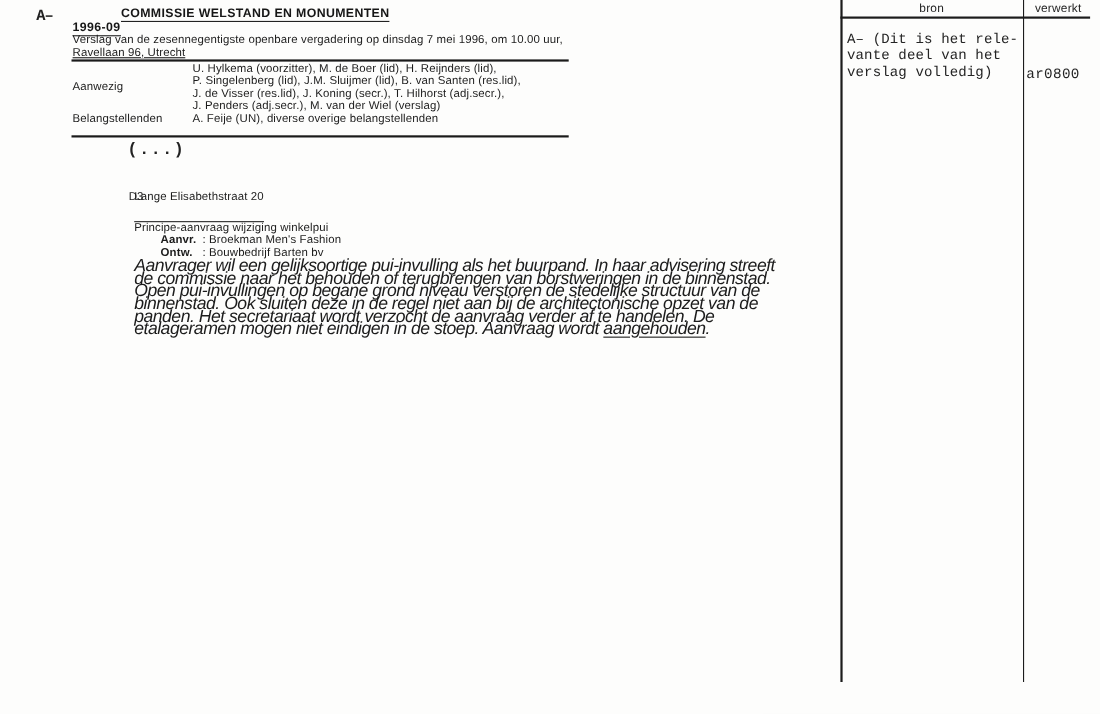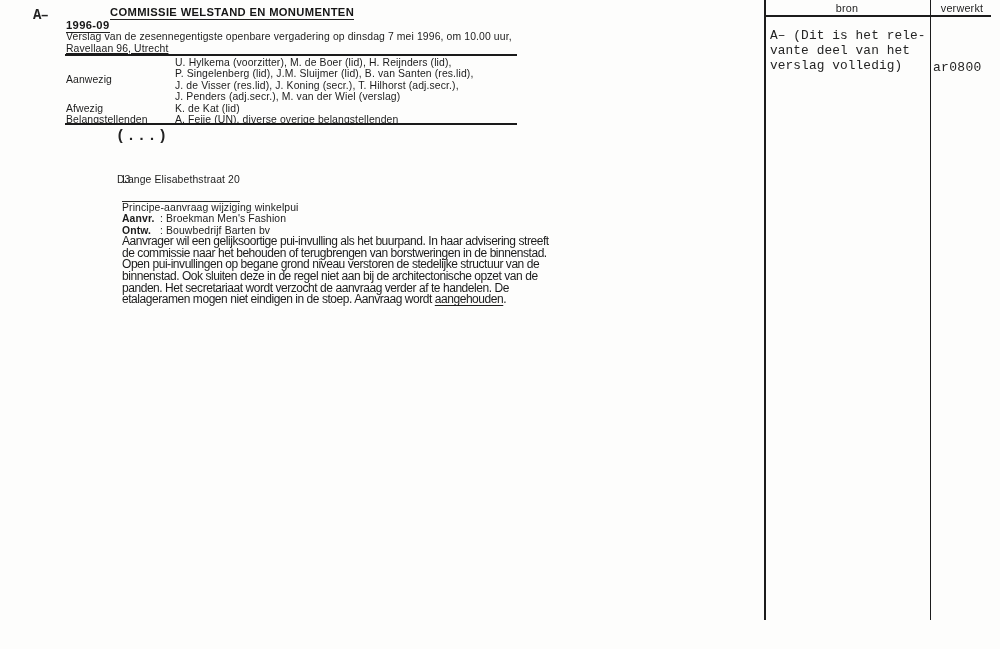--- a/index.html
+++ b/index.html
@@ -16,21 +16,21 @@
     background:#fdfdfc;
   }
   
   .abs{position:absolute;}
   .sans{font-family:"Liberation Sans",sans-serif;}
   .mono{font-family:"Liberation Mono","DejaVu Sans Mono",monospace;}
   .nowrap{white-space:nowrap;}
 
   
   .body-text{font-size:10.4px;line-height:11.55px;letter-spacing:0.12px;color:#1c1c1c;}
-  .para-text{font-size:12px;line-height:11.6px;letter-spacing:-0.45px;color:#1c1c1c;}
+  .para-text{font-size:16px;line-height:11.6px;letter-spacing:-0.45px;color:#1c1c1c;font-style:italic;}
 
   .margin-mark{
     left:33px;top:7px;
     font-size:14px;font-weight:bold;letter-spacing:-1px;color:#222;
   }
   .doc-title{
     left:66px;top:6px;
     font-size:11.2px;font-weight:bold;letter-spacing:0.35px;
     border-bottom:1.4px solid #222;padding-bottom:1px;color:#161616;margin-left:44px;
   }
@@ -55,21 +55,21 @@
     left:116px;top:128px;
     font-size:15px;font-weight:bold;letter-spacing:1.5px;color:#222;
   }
 
   .item-number{left:80px;top:174px;padding-left:37px;}
   .item-block{left:122px;top:174px;width:440px;}
   .item-heading{
     display:inline-block;
     border-bottom:1.1px solid #2a2a2a;padding-bottom:15px;
   }
-  .kv-label{display:inline-block;width:38px;font-weight:bold;}
+  .kv-label{display:inline-block;width:38px;font-weight:bold;margin-left:24px;}
   .underlined{text-decoration:underline;text-underline-offset:1.5px;}
 
   
   .vline{background:#1c1c1c;width:1.5px;top:0;height:620px;}
   .vline-left{left:764px;}
   .vline-sep{left:929.5px;}
   .hline-top{left:764px;top:15.3px;width:227px;height:1.4px;background:#1c1c1c;}
 
   .col-head{font-size:10.8px;letter-spacing:0.2px;color:#1f1f1f;top:2px;text-align:center;}
   .col-head-bron{left:764px;width:166px;}
@@ -101,26 +101,20 @@
   <div class="abs rule rule-bottom"></div>
 
   <div class="abs attendance body-text">
     <div class="att-row">
       <div class="att-label nowrap">Aanwezig</div>
       <div class="att-lines">
         <div class="nowrap">U. Hylkema (voorzitter), M. de Boer (lid), H. Reijnders (lid),</div>
         <div class="nowrap">P. Singelenberg (lid), J.M. Sluijmer (lid), B. van Santen (res.lid),</div>
         <div class="nowrap">J. de Visser (res.lid), J. Koning (secr.), T. Hilhorst (adj.secr.),</div>
         <div class="nowrap">J. Penders (adj.secr.), M. van der Wiel (verslag)</div>
-      </div>
-    </div>
-    <div class="att-row">
-      <div class="att-label nowrap">Afwezig</div>
-      <div class="att-lines">
-        <div class="nowrap">K. de Kat (lid)</div>
       </div>
     </div>
     <div class="att-row">
       <div class="att-label nowrap">Belangstellenden</div>
       <div class="att-lines">
         <div class="nowrap">A. Feije (UN), diverse overige belangstellenden</div>
       </div>
     </div>
   </div>
 

